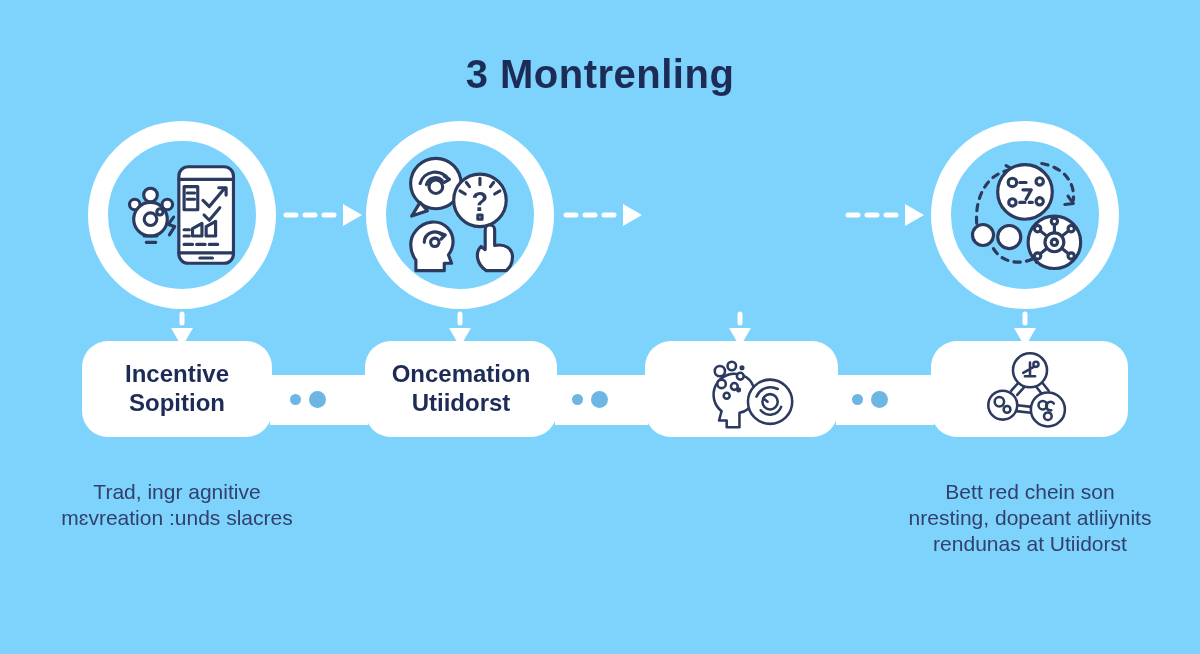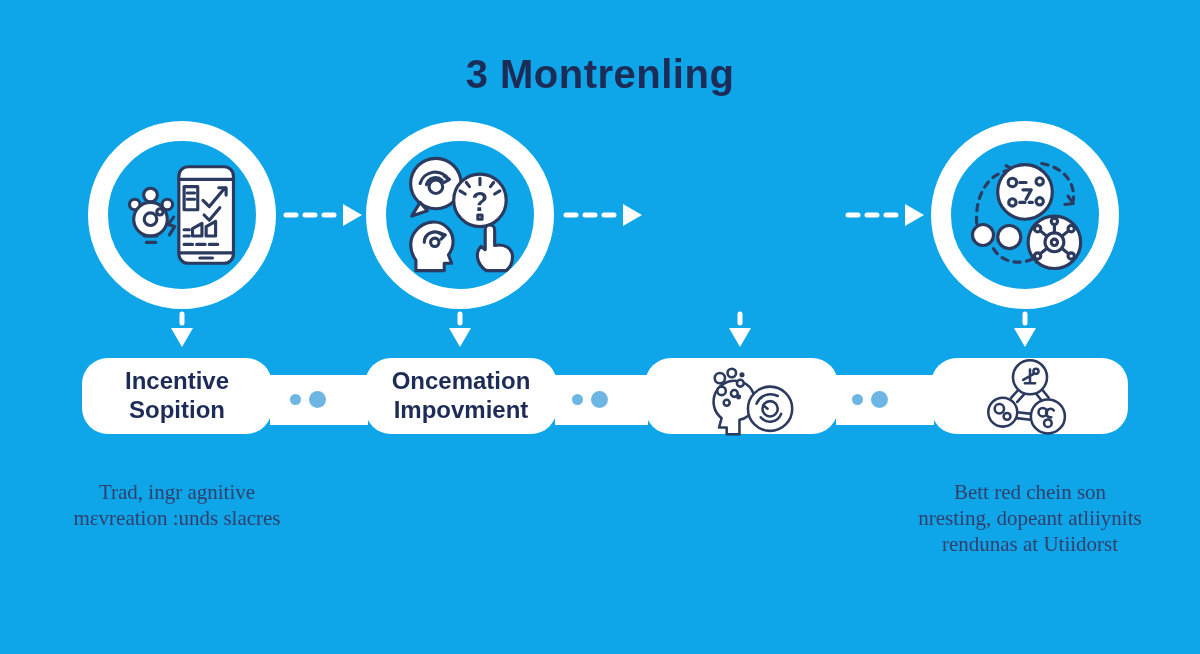--- a/index.html
+++ b/index.html
@@ -1,19 +1,19 @@
 <!DOCTYPE html>
 <html><head>
 <meta charset="utf-8">
 <style>
   html,body{margin:0;padding:0;}
   .canvas{
     position:relative;
     width:1200px;height:654px;
-    background:#0ea5e9;
+    background:#7dd3fc;
     overflow:hidden;
     font-family:"Liberation Sans", sans-serif;
   }
   .title{
     position:absolute;top:52px;left:0;width:100%;
     text-align:center;
     font-size:40px;font-weight:bold;color:#1d2b57;
     letter-spacing:0.5px;
   }
   .step-circle{
@@ -27,32 +27,32 @@
   .h-arrow{position:absolute;top:201px;}
   .v-arrow{position:absolute;top:311px;}
   .connector{
     position:absolute;top:375px;height:50px;
     background:#ffffff;z-index:1;
   }
   .dot{position:absolute;border-radius:50%;background:#6db6e4;z-index:3;}
   .dot.small{width:11px;height:11px;top:394px;}
   .dot.big{width:17px;height:17px;top:391px;}
   .step-box{
-    position:absolute;top:358px;height:76px;
+    position:absolute;top:341px;height:96px;
     background:#ffffff;border-radius:26px;z-index:2;
     display:flex;align-items:center;justify-content:center;
   }
   .box-label{
     font-size:24px;font-weight:bold;color:#1d2b57;
     text-align:center;line-height:1.2;white-space:pre-line;
   }
   .desc{
     position:absolute;top:479px;width:300px;
     text-align:center;font-size:21px;line-height:26px;
-    color:#32406c;white-space:pre-line;font-family:Liberation Serif, serif;
+    color:#32406c;white-space:pre-line;
   }
   .ic{stroke:#2b3a5e;stroke-width:3;fill:none;stroke-linecap:round;stroke-linejoin:round;}
   .icf{stroke:#2b3a5e;stroke-width:3;fill:#ffffff;stroke-linecap:round;stroke-linejoin:round;}
   .icd{stroke:#2b3a5e;stroke-width:3;fill:none;stroke-linecap:round;stroke-linejoin:round;stroke-dasharray:6 6;}
   .ictext{fill:#2b3a5e;font-family:"Liberation Sans",sans-serif;font-weight:bold;}
 </style>
 </head>
 <body>
 
 <div class="canvas">
@@ -184,21 +184,21 @@
   <div class="dot small" style="left:852px"></div>
   <div class="dot big" style="left:871px"></div>
 
   <div class="step-box" style="left:82px;width:190px">
     <div class="box-label">Incentive
 Sopition</div>
   </div>
 
   <div class="step-box" style="left:365px;width:192px">
     <div class="box-label">Oncemation
-Impovmient</div>
+Utiidorst</div>
   </div>
 
   <div class="step-box" style="left:645px;width:193px">
     <svg width="122" height="80" viewBox="0 0 140 94">
       <path class="icf" d="M52 92 v-8 h-9 l3 -11 c-9 -7 -12 -19 -7 -30 c6 -12 20 -17 32 -12 c12 5 17 19 12 31 c-3 7 -9 12 -16 13 v17 z"></path>
       <circle class="icf" cx="44" cy="26" r="6"></circle>
       <circle class="icf" cx="58" cy="20" r="5"></circle>
       <circle class="icf" cx="68" cy="32" r="4"></circle>
       <circle class="icf" cx="46" cy="41" r="5"></circle>
       <circle class="icf" cx="61" cy="44" r="4"></circle>

